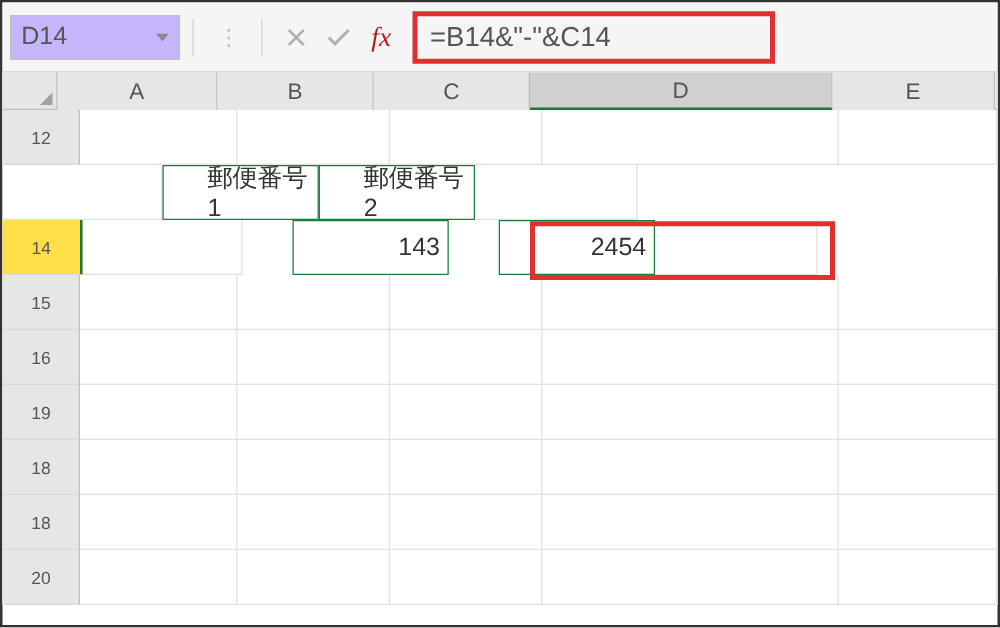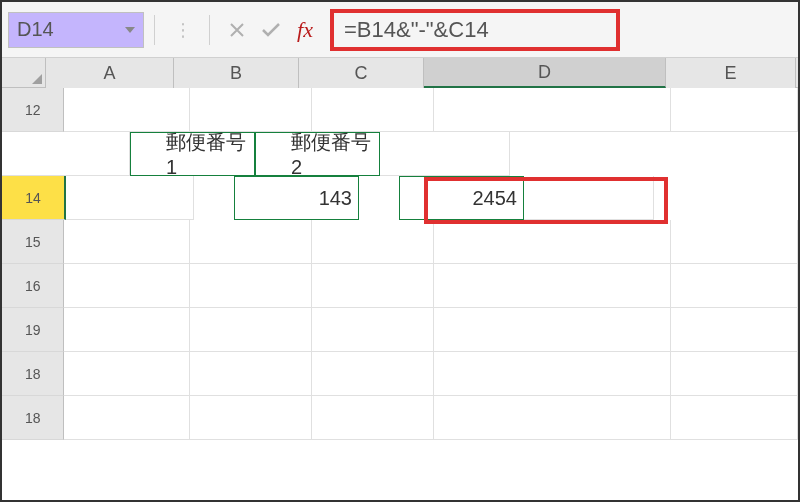--- a/index.html
+++ b/index.html
@@ -307,15 +307,23 @@
 
     <div class="grid-row">
       <div class="row-header">18</div>
       <div class="cell col-A"></div>
       <div class="cell col-B"></div>
       <div class="cell col-C"></div>
       <div class="cell col-D"></div>
       <div class="cell col-E"></div>
     </div>
 
+    <div class="grid-row">
+      <div class="row-header">20</div>
+      <div class="cell col-A"></div>
+      <div class="cell col-B"></div>
+      <div class="cell col-C"></div>
+      <div class="cell col-D"></div>
+      <div class="cell col-E"></div>
+    </div>
 
   </div>
 </div>
 
 </body></html>

